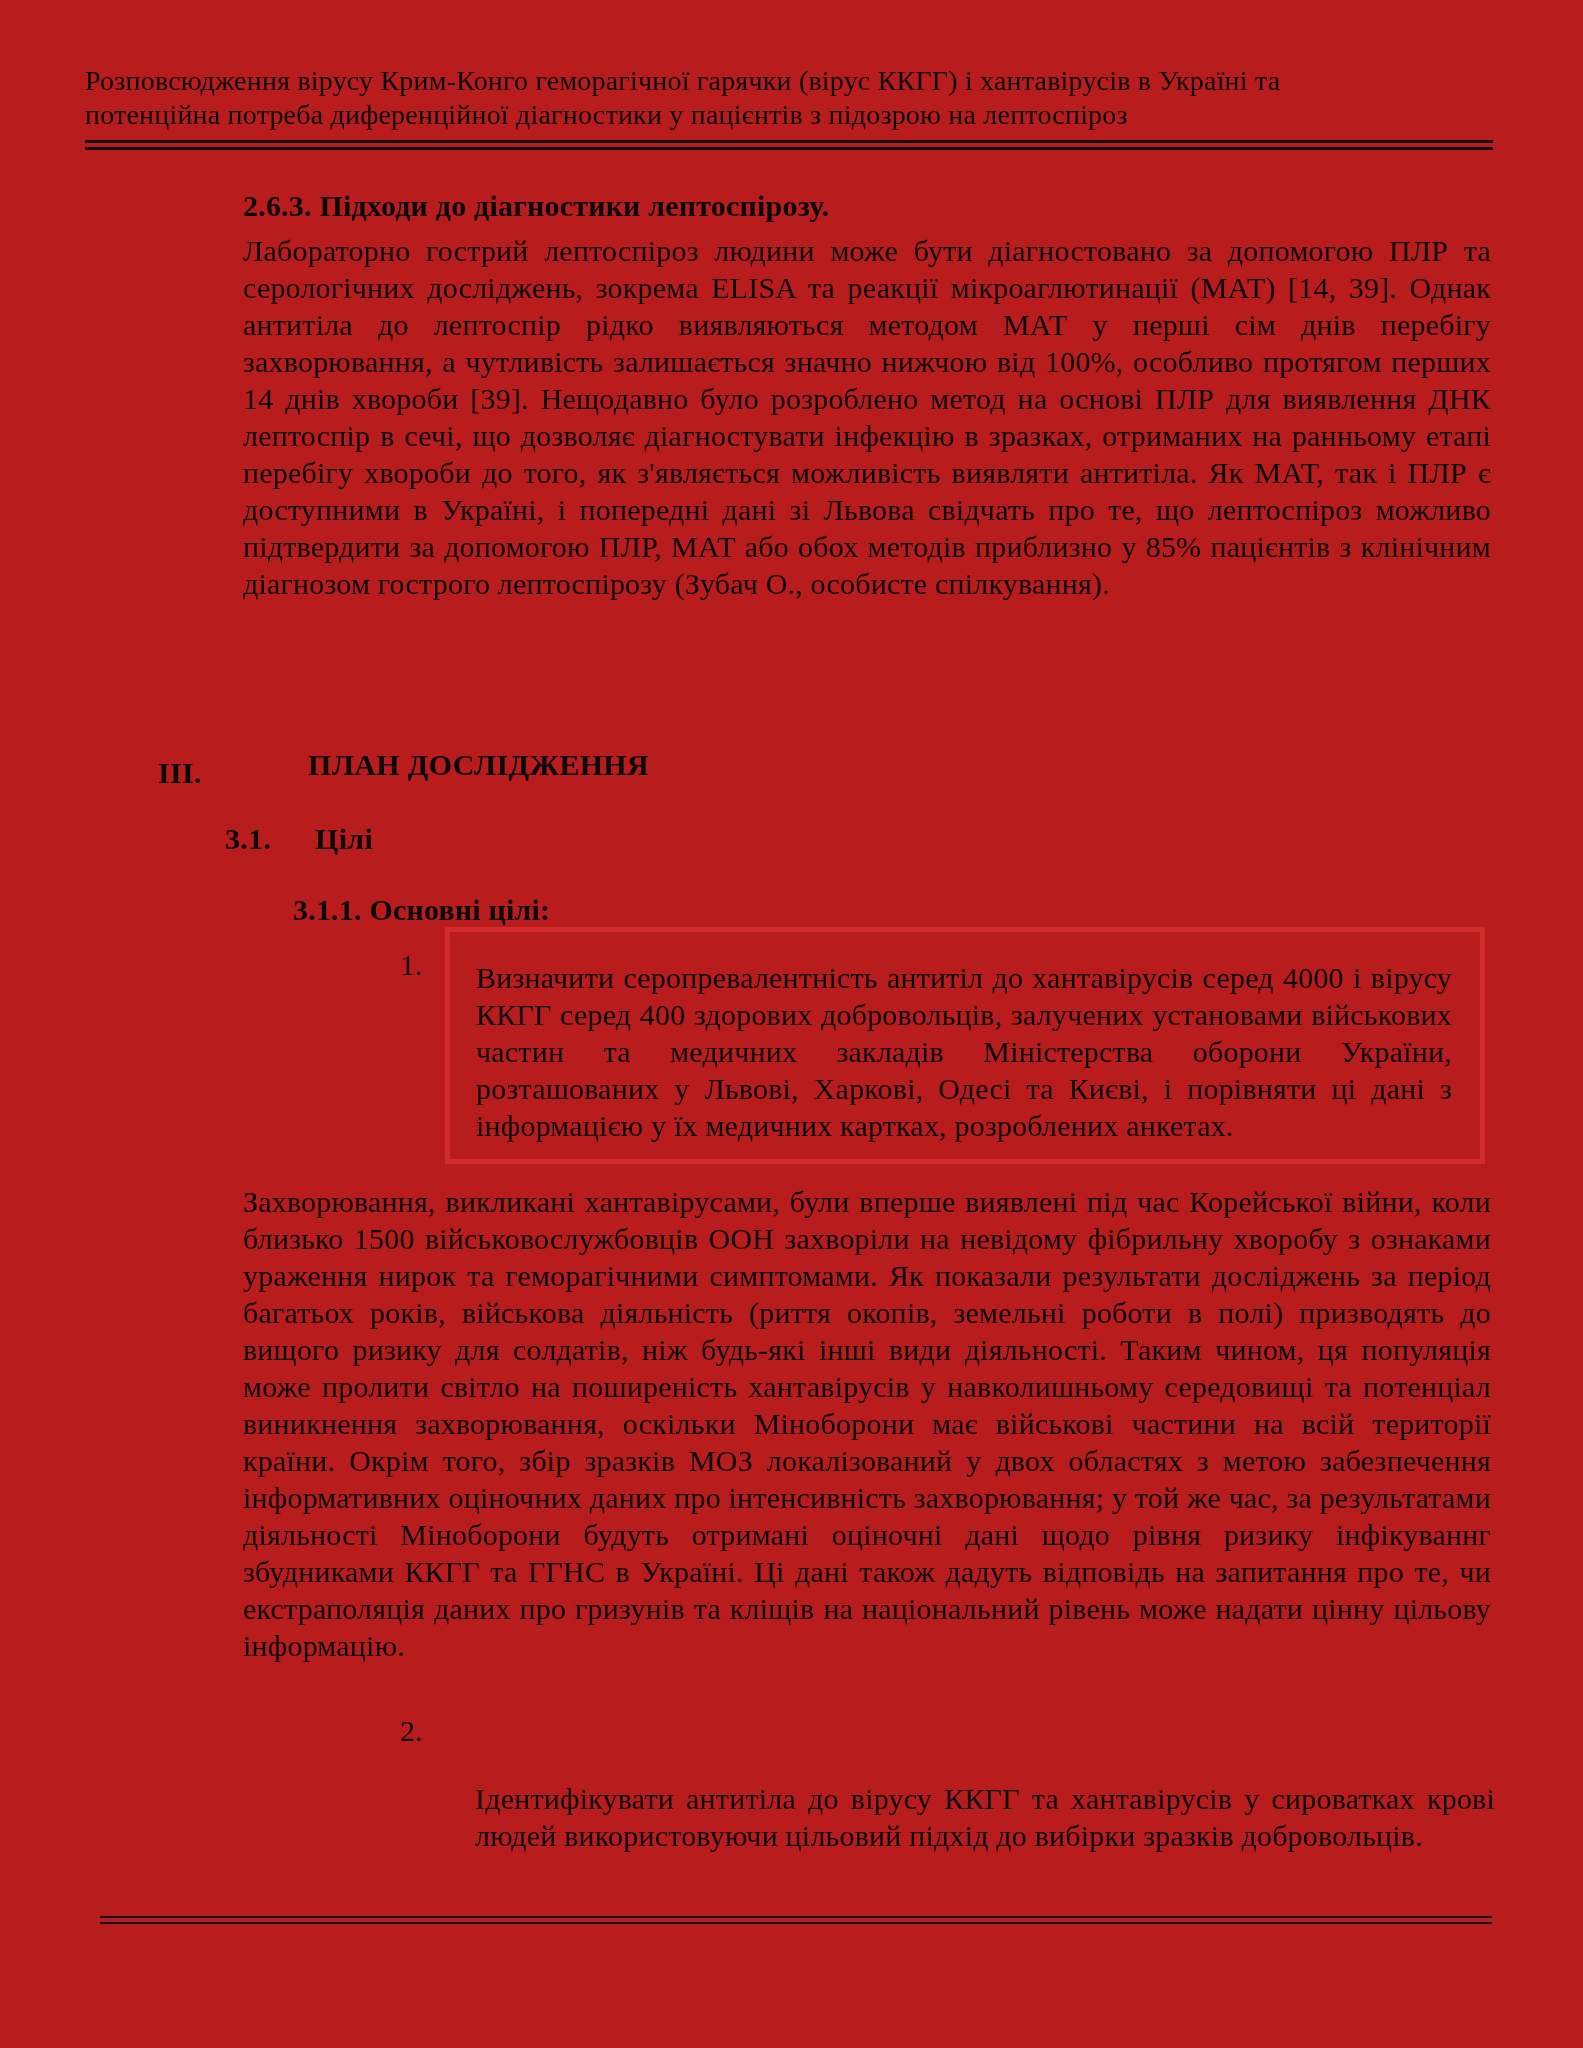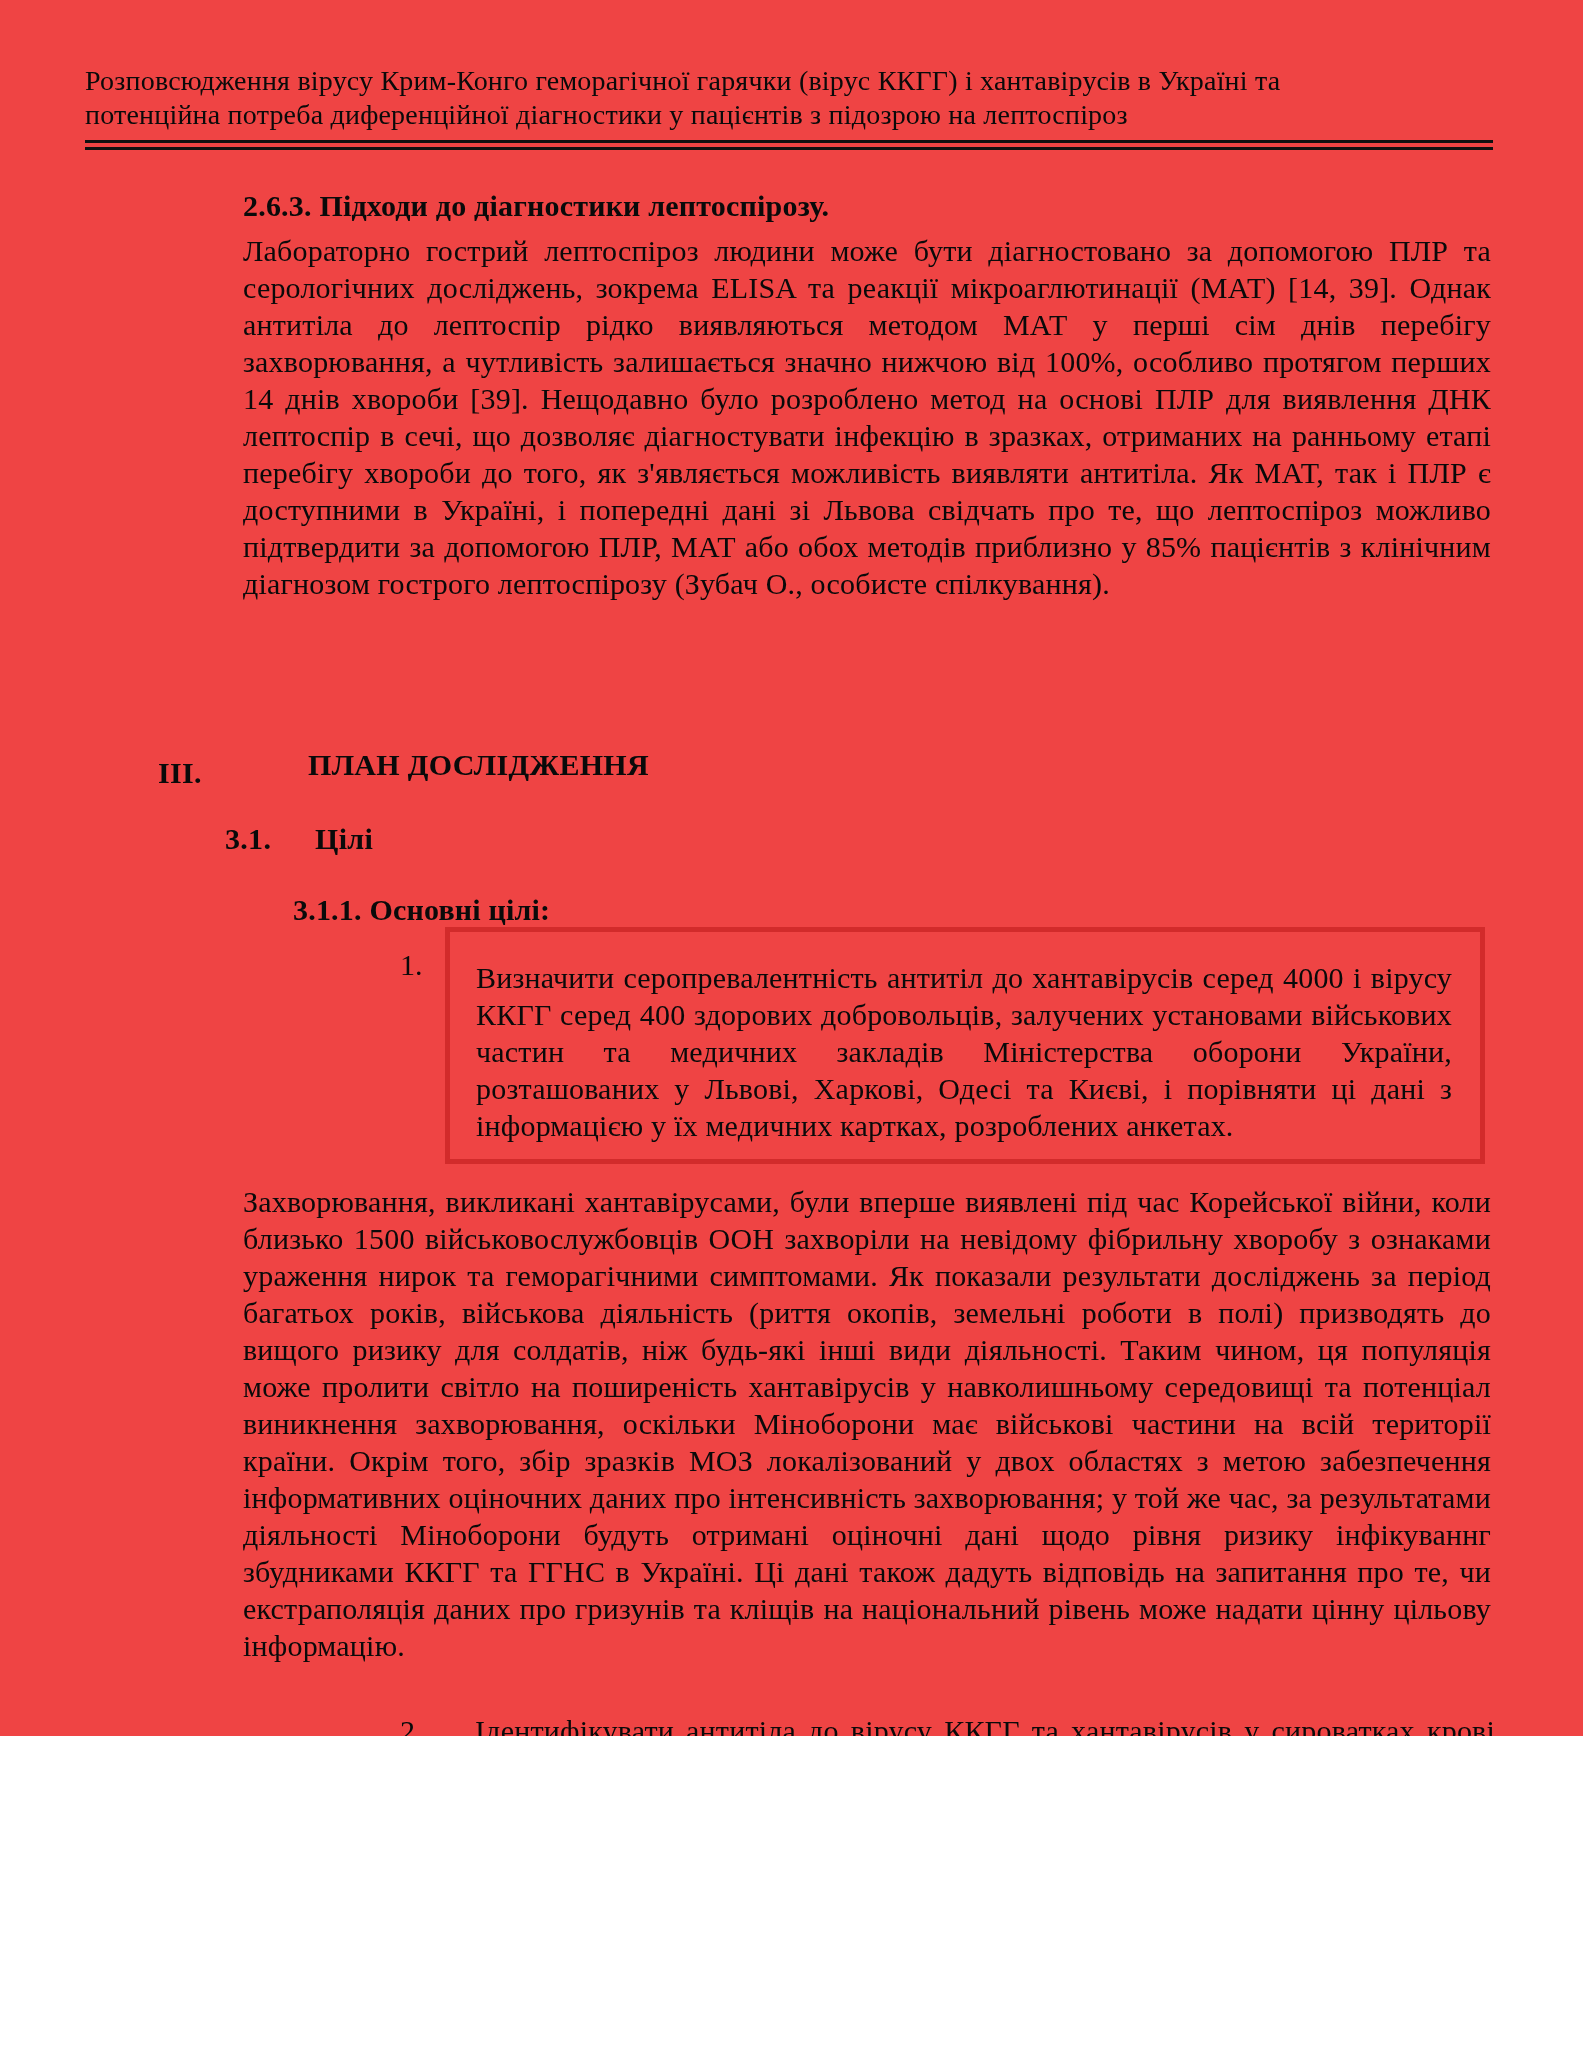--- a/index.html
+++ b/index.html
@@ -1,21 +1,21 @@
 <!DOCTYPE html>
 <html lang="uk"><head>
 <meta charset="utf-8">
 <style>
   * { margin: 0; padding: 0; box-sizing: border-box; }
   html, body { background: #ffffff; }
   .page {
     position: relative;
     width: 1583px;
-    height: 1736px;
-    background: #ef4444;
+    height: 2048px;
+    background: #b91c1c;
     font-family: "Liberation Serif", serif;
     color: #0a0a0a;
     overflow: hidden;
   }
   .abs { position: absolute; }
 
   .header-text {
     left: 85px; top: 64px; width: 1412px;
     font-size: 28px; line-height: 34px;
     letter-spacing: 0.2px;
@@ -53,23 +53,23 @@
   .goal1-box {
     left: 445px; top: 927px; width: 1040px; min-height: 212px;
     border: 5px solid #d22b2b;
     padding: 15px 28px 15px 26px;
   }
   .goal1-text {
     font-size: 30px; line-height: 37px;
     text-align: justify; letter-spacing: 0.2px; margin-top: 12px;
   }
   .goal2-text {
-    left: 475px; top: 1712px; width: 1020px;
+    left: 475px; top: 1780px; width: 1020px;
     font-size: 30px; line-height: 37px;
-    text-align: justify; letter-spacing: 0.2px; text-decoration: underline;
+    text-align: justify; letter-spacing: 0.2px;
   }
 
   .footer-rule {
     left: 100px; top: 1916px; width: 1392px; height: 8px;
     border-top: 2px solid #111; border-bottom: 2px solid #111;
   }
   .page-number {
     left: 0; top: 1936px; width: 1494px;
     text-align: center; font-size: 27px;
   }

